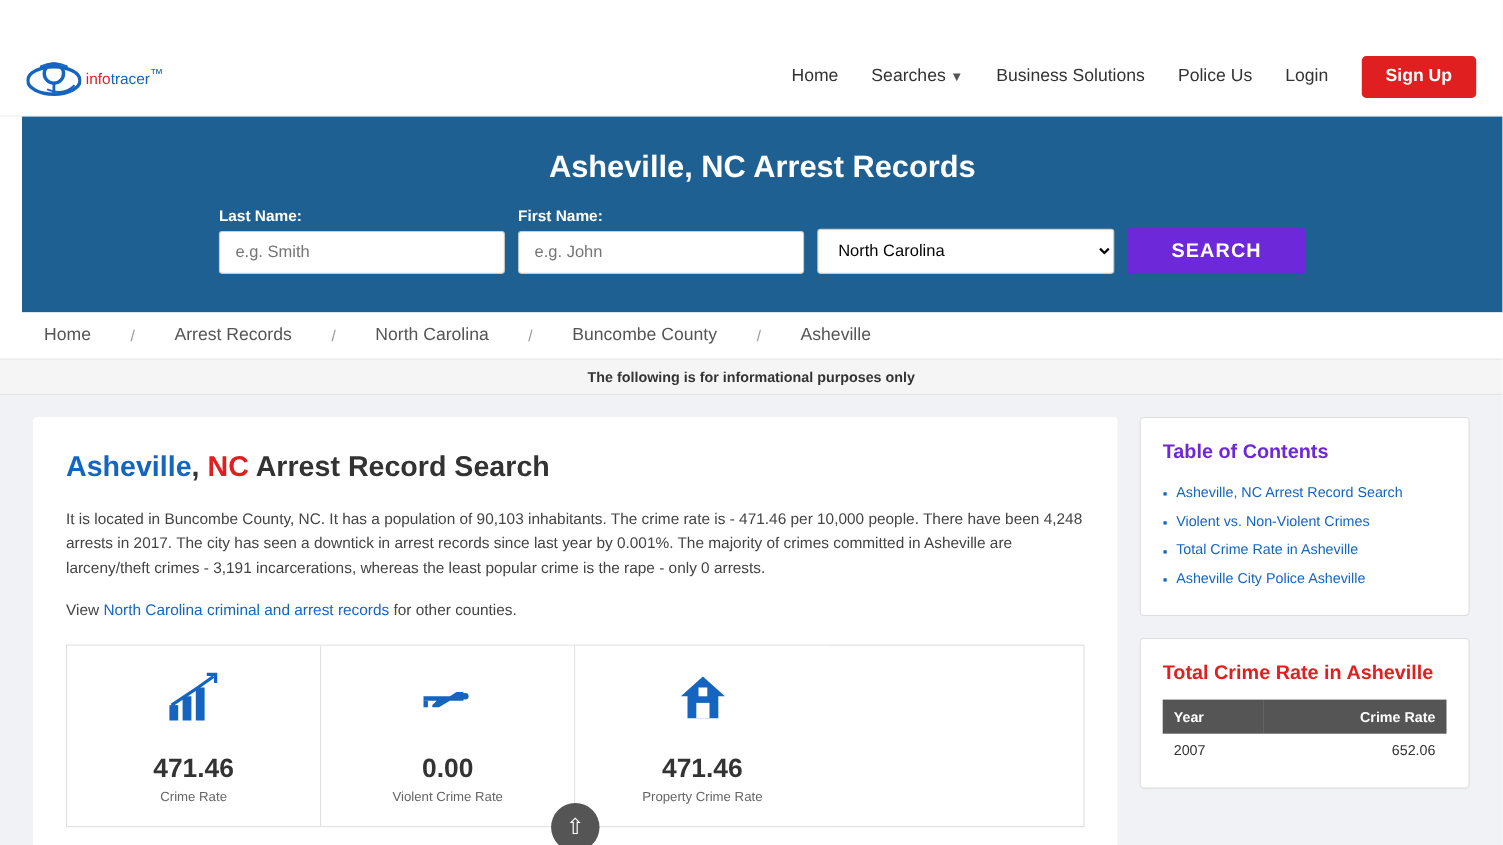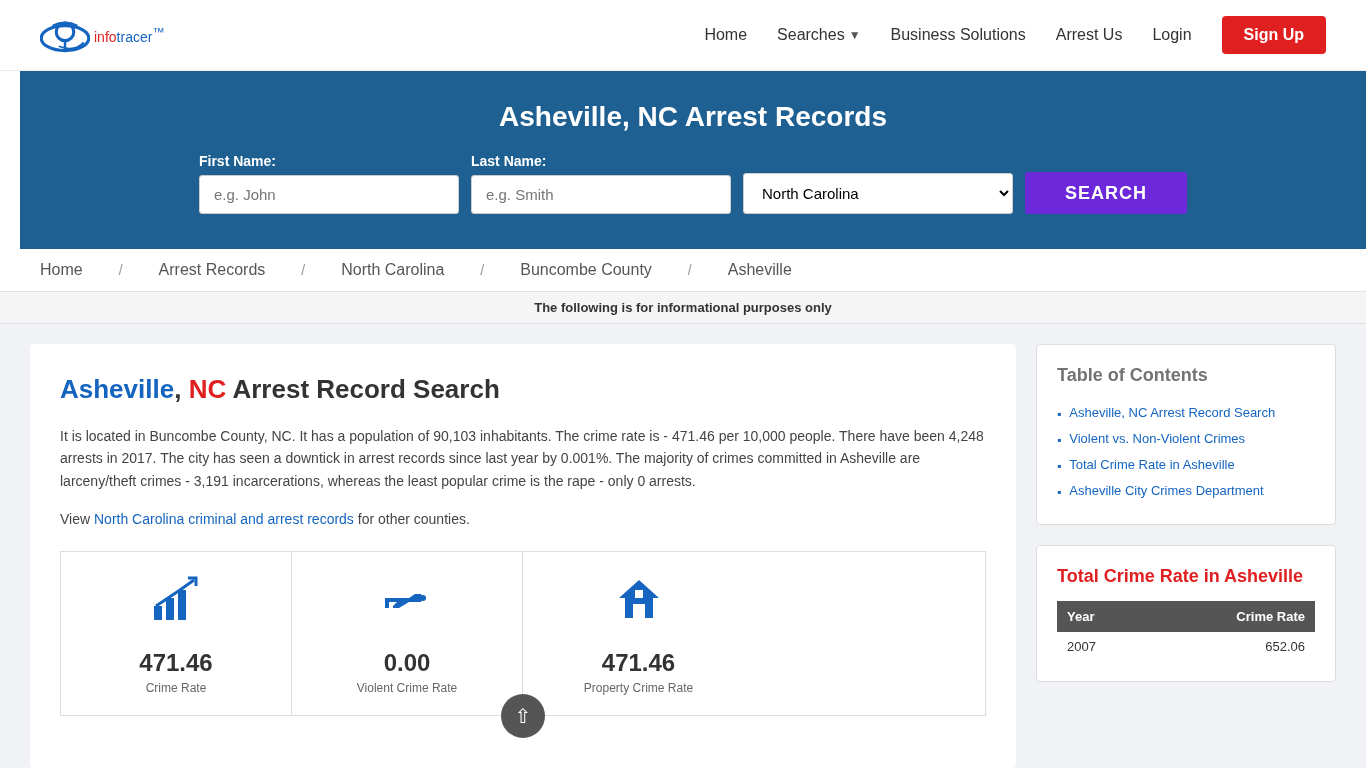--- a/index.html
+++ b/index.html
@@ -3,23 +3,24 @@
   <meta charset="utf-8">
   <style>
     * { box-sizing: border-box; margin: 0; padding: 0; }
     body { font-family: Arial, sans-serif; font-size: 14px; color: #333; background: #fff; }
 
     
     .header {
       display: flex;
       align-items: center;
       justify-content: space-between;
-      padding: 10px 40px;
+      padding: 10px 24px;
       background: #fff;
       border-bottom: 1px solid #eee;
+      margin-top: 35px;
     }
     .logo-info { color: #e02020; }
     .logo-tracer { color: #1565c0; }
     .logo-tm { font-size: 12px; vertical-align: super; color: #1565c0; }
     .logo-icon {
       width: 50px;
       height: 50px;
       margin-right: 4px;
     }
     nav { display: flex; align-items: center; gap: 30px; }
@@ -173,21 +174,21 @@
     .toc-box {
       background: #fff;
       border: 1px solid #ddd;
       border-radius: 4px;
       padding: 20px;
       margin-bottom: 20px;
     }
     .toc-box h3 {
       font-size: 18px;
       font-weight: bold;
-      color: #737373;
+      color: #6d28d9;
       margin-bottom: 14px;
     }
     .toc-box ul { list-style: none; padding: 0; }
     .toc-box ul li {
       padding: 5px 0;
       display: flex;
       align-items: flex-start;
       gap: 8px;
     }
     .toc-box ul li::before {
@@ -275,36 +276,36 @@
       <span class="logo-info">info</span><span class="logo-tracer">tracer</span><span class="logo-tm">™</span>
     </div>
   </div>
   <nav>
     <a href="#">Home</a>
     <a href="#" class="nav-searches">
       <span>Searches</span>
       <span class="nav-dropdown-arrow">▼</span>
     </a>
     <a href="#">Business Solutions</a>
-    <a href="#">Arrest Us</a>
+    <a href="#">Police Us</a>
     <button class="btn-login">Login</button>
     <button class="btn-signup">Sign Up</button>
   </nav>
 </header>
 
 <section class="hero">
   <h1>Asheville, NC Arrest Records</h1>
   <div class="search-form">
     <div class="form-group">
+      <label>Last Name:</label>
+      <input type="text" placeholder="e.g. Smith" style="">
+    </div>
+    <div class="form-group">
       <label>First Name:</label>
       <input type="text" placeholder="e.g. John" style="">
-    </div>
-    <div class="form-group">
-      <label>Last Name:</label>
-      <input type="text" placeholder="e.g. Smith" style="">
     </div>
     <div class="form-group state-group">
       <select>
         <option>North Carolina</option>
         <option>Alabama</option>
         <option>Alaska</option>
         <option>Arizona</option>
         <option>California</option>
         <option>Florida</option>
         <option>Georgia</option>
@@ -399,21 +400,21 @@
         <li>
           <a href="#">Asheville, NC Arrest Record Search</a>
         </li>
         <li>
           <a href="#">Violent vs. Non-Violent Crimes</a>
         </li>
         <li>
           <a href="#">Total Crime Rate in Asheville</a>
         </li>
         <li>
-          <a href="#">Asheville City Crimes Department</a>
+          <a href="#">Asheville City Police Asheville</a>
         </li>
       </ul>
     </div>
 
     <div class="crime-rate-box">
       <h3>Total Crime Rate in Asheville</h3>
       <table class="crime-table">
         <thead>
           <tr>
             <th>Year</th>

